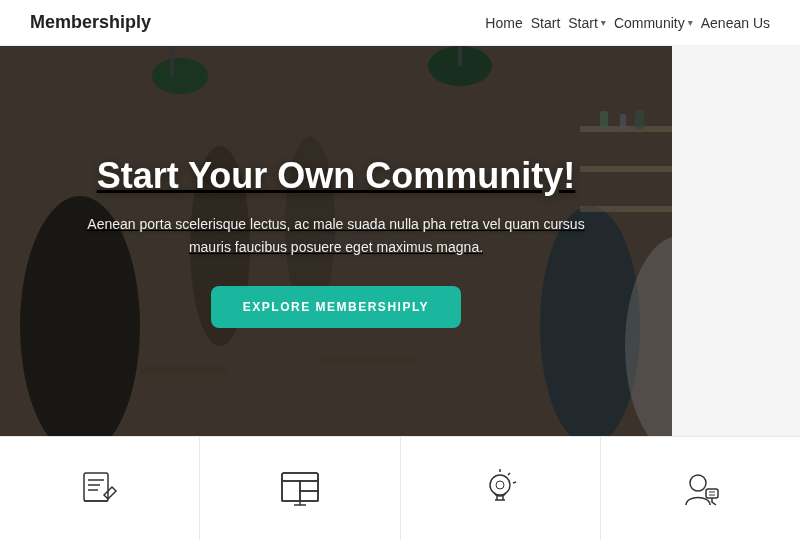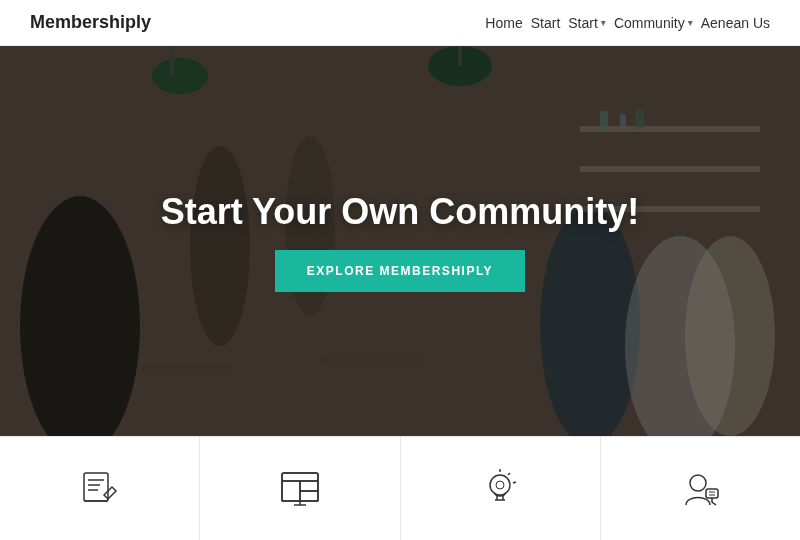--- a/index.html
+++ b/index.html
@@ -37,26 +37,27 @@
       text-decoration: none;
     }
     .chevron {
       font-size: 10px;
       color: #666;
     }
 
     
     .hero {
       position: relative;
-      width: 800px;
+      width: 672px;
       height: 390px;
       overflow: hidden;
       display: flex;
       align-items: center;
       justify-content: center;
+      text-decoration: underline;
     }
     .hero-bg {
       position: absolute;
       inset: 0;
       background: 
         linear-gradient(rgba(0,0,0,0.45), rgba(0,0,0,0.45)),
         
         radial-gradient(ellipse at 20% 50%, #5a4a3a 0%, transparent 60%),
         radial-gradient(ellipse at 80% 30%, #3a5a4a 0%, transparent 50%),
         radial-gradient(ellipse at 50% 80%, #4a3a2a 0%, transparent 50%),
@@ -90,21 +91,21 @@
       display: inline-block;
       background: #1ab69d;
       color: #fff;
       border: none;
       padding: 14px 32px;
       font-size: 12px;
       font-weight: 700;
       letter-spacing: 1.5px;
       text-transform: uppercase;
       cursor: pointer;
-      border-radius: 0;
+      border-radius: 8px;
     }
 
     
     .features {
       display: flex;
       width: 800px;
       height: 104px;
       background: #fff;
       border-top: 1px solid #e8e8e8;
     }
@@ -192,20 +193,22 @@
       <rect x="635" y="64" width="9" height="19" fill="rgba(80,120,100,0.7)" rx="2"></rect>
 
       <rect x="320" y="310" width="100" height="8" fill="rgba(100,80,60,0.6)" rx="2"></rect>
       <rect x="140" y="320" width="90" height="8" fill="rgba(100,80,60,0.6)" rx="2"></rect>
 
       <rect width="800" height="390" fill="rgba(0,0,0,0.42)"></rect>
     </svg>
   </div>
   <div class="hero-content">
     <h1 class="hero-title">Start Your Own Community!</h1>
+    <p class="hero-subtitle">Aenean porta scelerisque lectus, ac male suada nulla pha retra vel quam cursus
+mauris faucibus posuere eget maximus magna.</p>
     <button class="hero-btn">EXPLORE MEMBERSHIPLY</button>
   </div>
 </section>
 
 <section class="features">
 
   <div class="feature-item">
     <div class="feature-icon">
       <svg viewBox="0 0 44 44">
         <rect x="6" y="6" width="24" height="28" rx="2" stroke="#333" stroke-width="1.5" fill="none"></rect>

